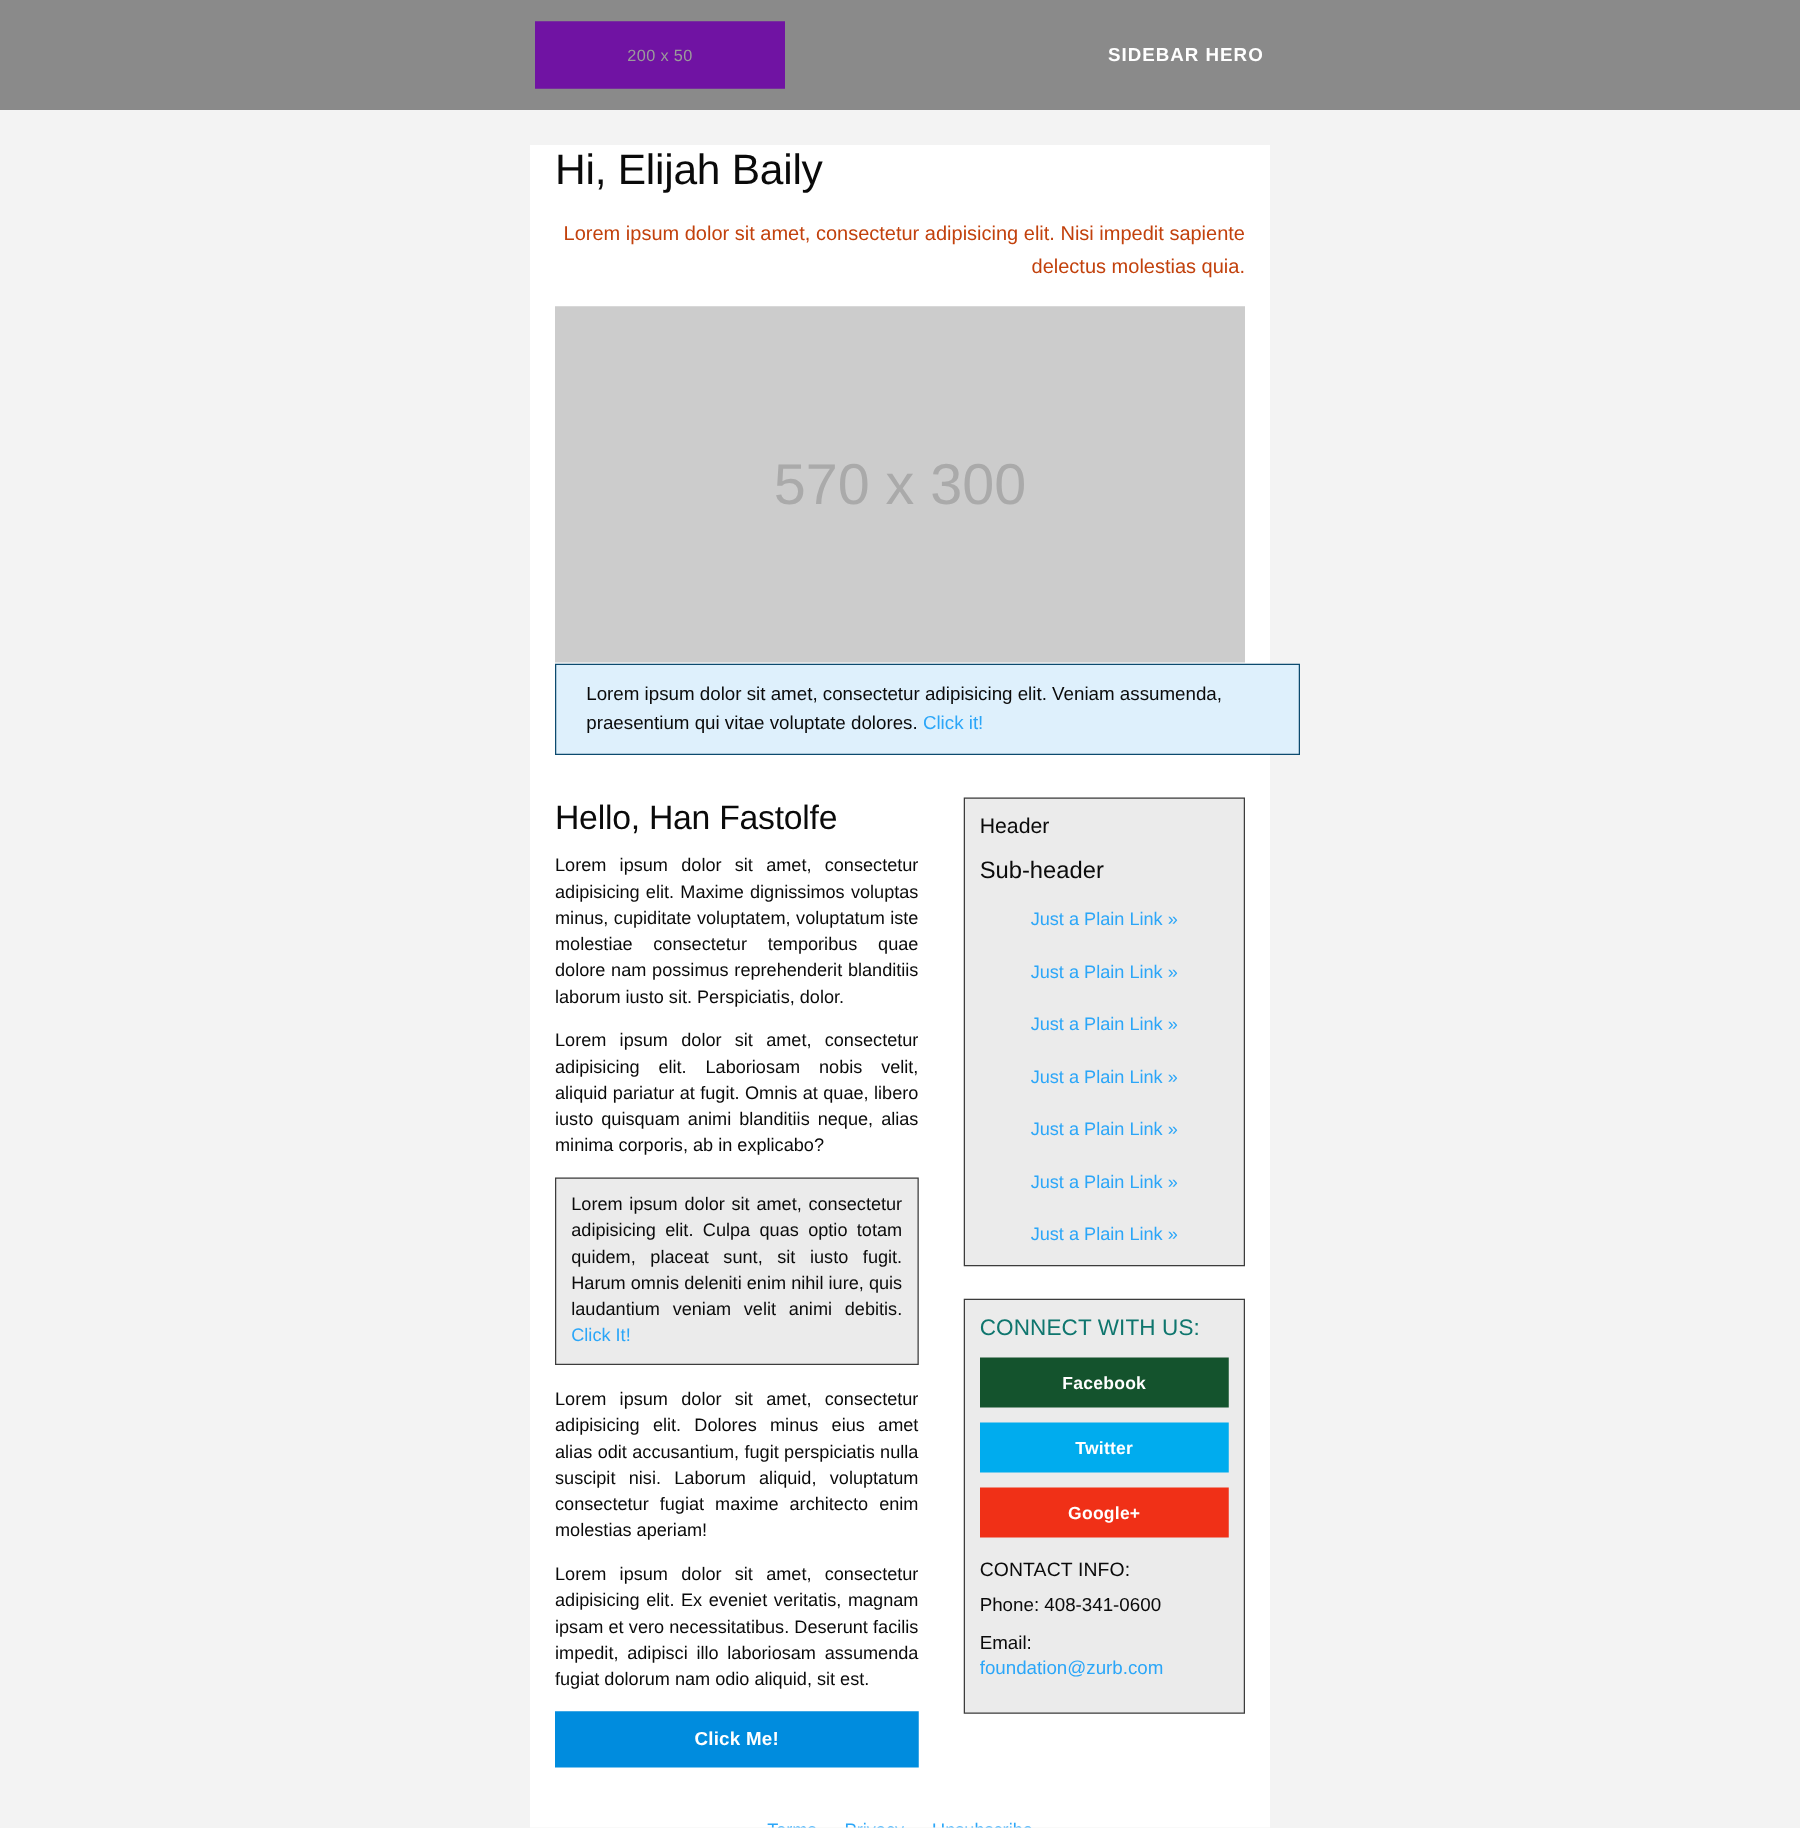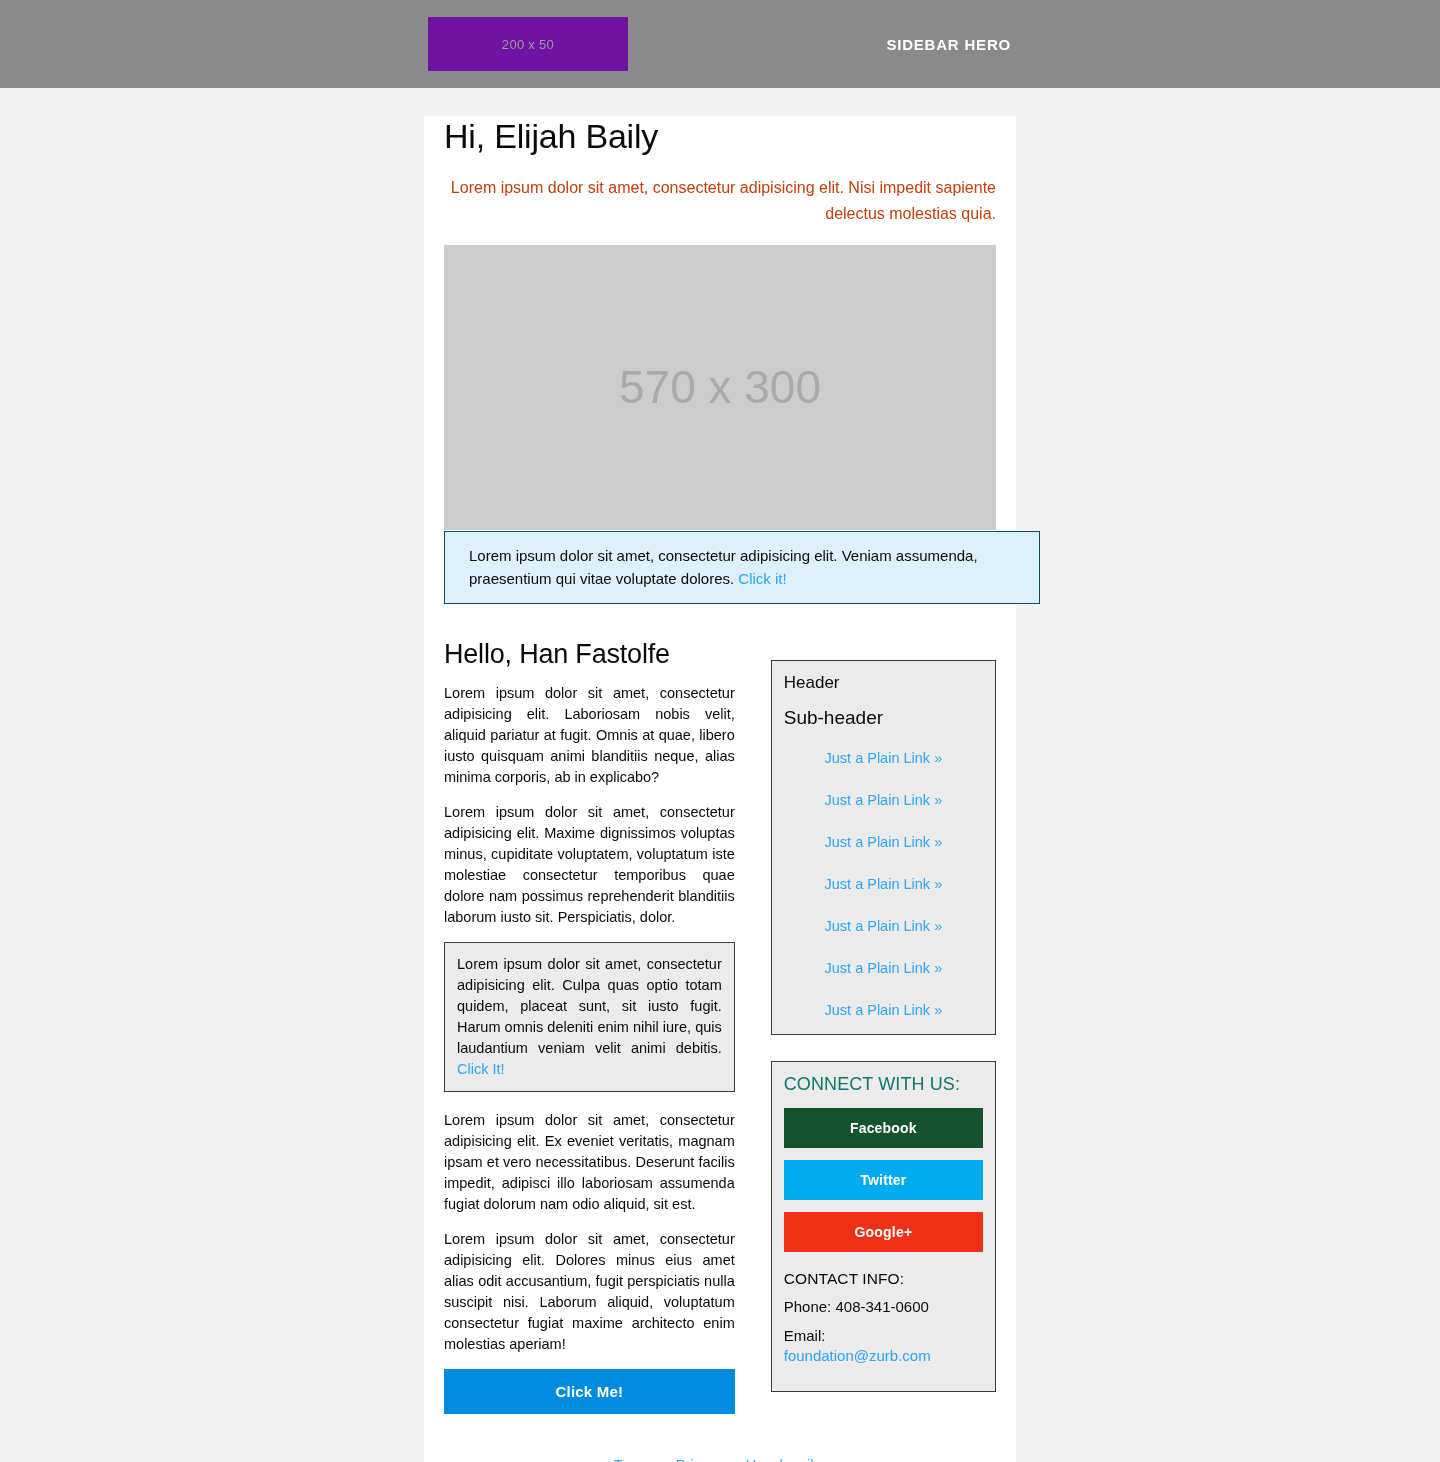--- a/index.html
+++ b/index.html
@@ -121,21 +121,21 @@
     text-decoration: none;
   }
   a.link {
     color: #2ba6f8;
   }
 
   
   .row {
     display: flex;
     margin-top: 34px;
-    align-items: center;
+    align-items: flex-start;
     gap: 20px;
   }
   .col-main {
     width: 318px;
     box-sizing: border-box;
     padding-right: 16px;
   }
   .col-side {
     width: 234px;
     box-sizing: border-box;
@@ -299,29 +299,29 @@
       </div>
 
       <div class="callout-blue">
         <p><span>Lorem ipsum dolor sit amet, consectetur adipisicing elit. Veniam assumenda, praesentium qui vitae voluptate dolores. </span><a class="link" href="#">Click it!</a></p>
       </div>
 
       <div class="row">
 
         <div class="col-main">
           <h2 class="subhead">Hello, Han Fastolfe</h2>
+          <p class="body">Lorem ipsum dolor sit amet, consectetur adipisicing elit. Maxime dignissimos voluptas minus, cupiditate voluptatem, voluptatum iste molestiae consectetur temporibus quae dolore nam possimus reprehenderit blanditiis laborum iusto sit. Perspiciatis, dolor.</p>
           <p class="body">Lorem ipsum dolor sit amet, consectetur adipisicing elit. Laboriosam nobis velit, aliquid pariatur at fugit. Omnis at quae, libero iusto quisquam animi blanditiis neque, alias minima corporis, ab in explicabo?</p>
-          <p class="body">Lorem ipsum dolor sit amet, consectetur adipisicing elit. Maxime dignissimos voluptas minus, cupiditate voluptatem, voluptatum iste molestiae consectetur temporibus quae dolore nam possimus reprehenderit blanditiis laborum iusto sit. Perspiciatis, dolor.</p>
 
           <div class="panel-gray">
             <p><span>Lorem ipsum dolor sit amet, consectetur adipisicing elit. Culpa quas optio totam quidem, placeat sunt, sit iusto fugit. Harum omnis deleniti enim nihil iure, quis laudantium veniam velit animi debitis. </span><a class="link" href="#">Click It!</a></p>
           </div>
 
+          <p class="body">Lorem ipsum dolor sit amet, consectetur adipisicing elit. Dolores minus eius amet alias odit accusantium, fugit perspiciatis nulla suscipit nisi. Laborum aliquid, voluptatum consectetur fugiat maxime architecto enim molestias aperiam!</p>
           <p class="body">Lorem ipsum dolor sit amet, consectetur adipisicing elit. Ex eveniet veritatis, magnam ipsam et vero necessitatibus. Deserunt facilis impedit, adipisci illo laboriosam assumenda fugiat dolorum nam odio aliquid, sit est.</p>
-          <p class="body">Lorem ipsum dolor sit amet, consectetur adipisicing elit. Dolores minus eius amet alias odit accusantium, fugit perspiciatis nulla suscipit nisi. Laborum aliquid, voluptatum consectetur fugiat maxime architecto enim molestias aperiam!</p>
 
           <button class="btn-primary">Click Me!</button>
         </div>
 
         <div class="col-side">
 
           <div class="side-panel">
             <div class="side-header">Header</div>
             <div class="side-subheader">Sub-header</div>
             <a class="plain-link" href="#">Just a Plain Link »</a>

